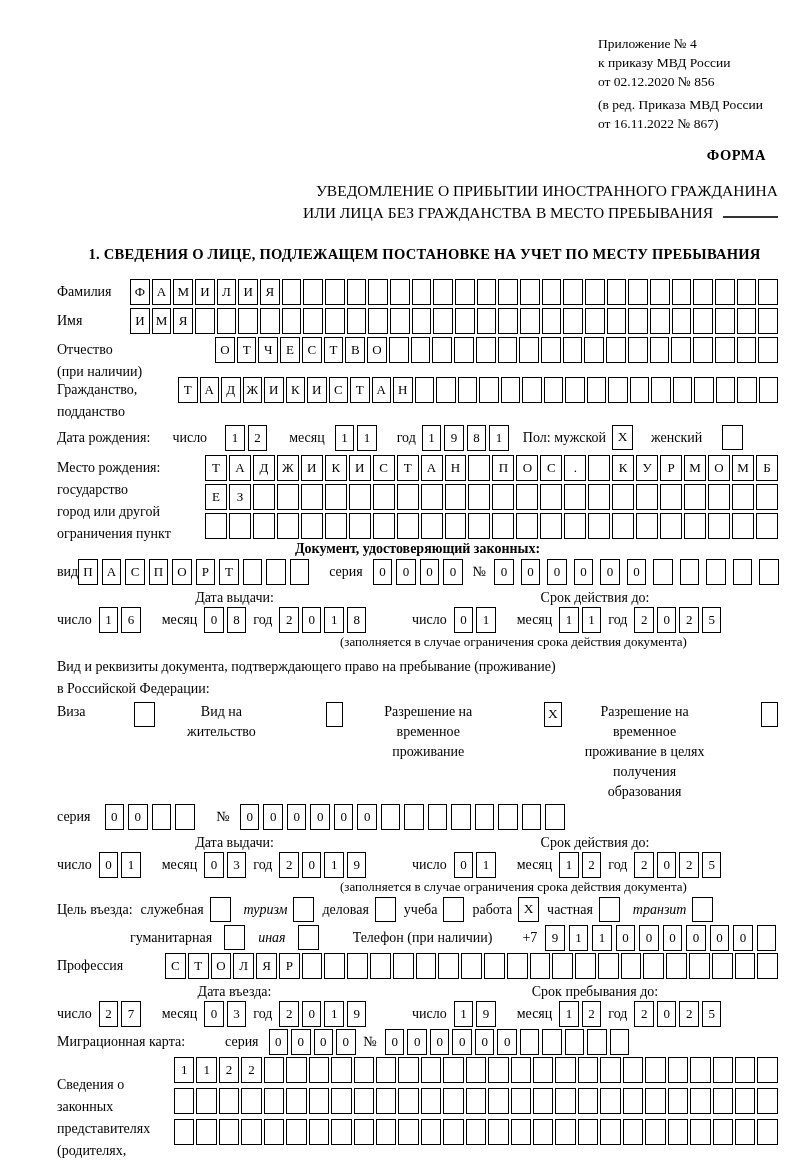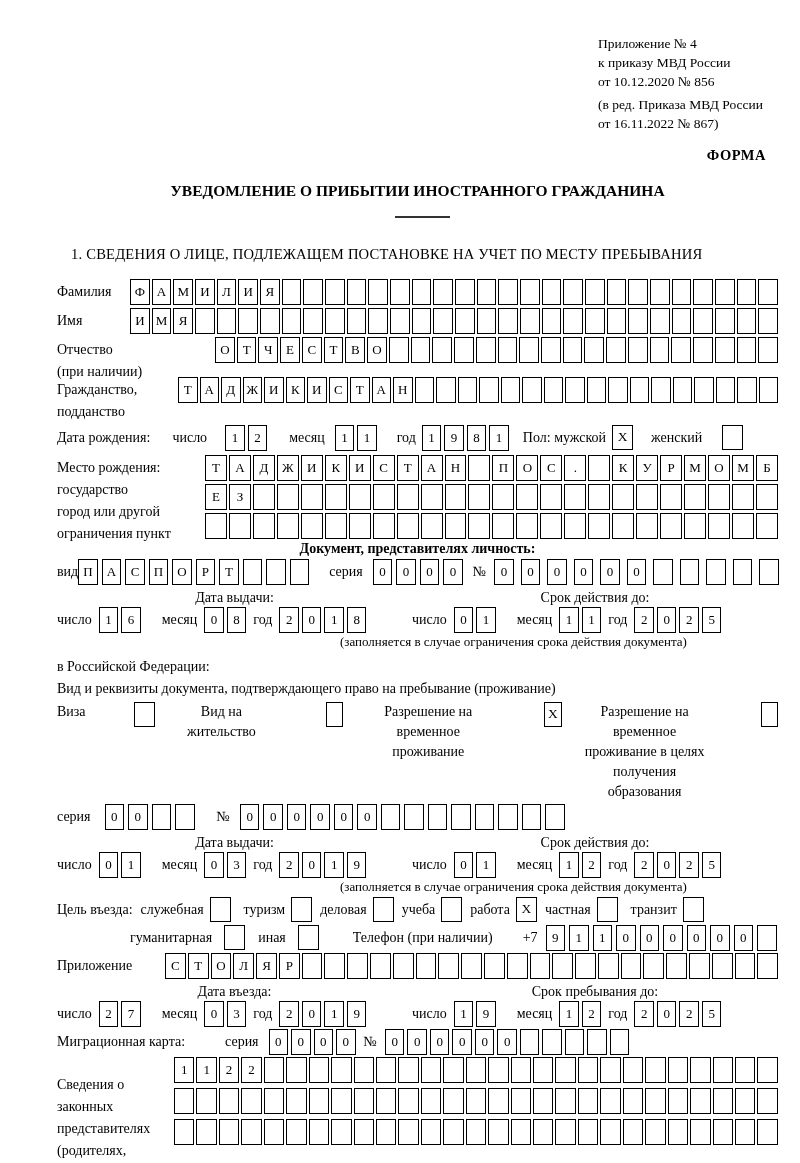--- a/index.html
+++ b/index.html
@@ -12,23 +12,23 @@
     overflow:hidden;
   }
   .page { padding:34px 22px 8px 57px; height:1163px; }
 
   
   .appendix { margin-left:auto; width:180px; font-size:13.5px; line-height:19px; }
   .appendix .rev { margin-top:4px; }
   .forma { text-align:right; font-weight:bold; padding-right:12px; margin-top:14px; font-size:14.5px; letter-spacing:.5px; }
 
   
-  .title { text-align:center; font-weight:bold; font-size:15.5px; line-height:22px; margin-top:16px; }
+  .title { text-align:right; font-weight:normal; font-size:15.5px; line-height:22px; margin-top:16px; }
   .blank-line { display:inline-block; width:55px; border-bottom:2px solid #333; margin-left:10px; vertical-align:baseline; }
-  .sect { font-weight:normal; font-size:14.6px; margin-top:22px; margin-left:14px; letter-spacing:.2px; white-space:nowrap; }
+  .sect { font-weight:bold; font-size:14.6px; margin-top:22px; margin-left:14px; letter-spacing:.2px; white-space:nowrap;text-align:center; }
 
   
   .row { display:flex; align-items:flex-start; }
   .rlabel { flex:none; line-height:22px; padding-top:2px; }
   .cells { display:flex; flex:1 1 auto; gap:2px; min-width:0; }
   .cell {
     flex:1 1 0; height:26px; border:1.6px solid #000;
     text-align:center; line-height:23px; font-size:13px;
     background:#fff;
   }
@@ -78,42 +78,42 @@
   
   .permits { display:flex; align-items:flex-start; margin-top:2px; }
   .popt { display:flex; align-items:flex-start;gap:44px; }
   .popt .plabel { text-align:center; line-height:20px; }
   .popt .cbox { margin-left:9px; }
 
   
   .purpose { display:flex; align-items:flex-start; white-space:nowrap; }
   .purpose .lbl { line-height:26px; }
   .purpose .cbox { margin-left:6px; }
-  .gap14 { margin-left:13px; }
+  .gap14 { margin-left:13px;font-style:italic; }
   .gap8 { margin-left:8px; }
 
   .note-bottom { font-size:13.5px; margin-left:170px; margin-top:24px; white-space:nowrap; }
 </style>
 </head>
 <body>
 
 <div class="page">
 
   <div class="appendix">
     <div>Приложение № 4</div>
     <div>к приказу МВД России</div>
-    <div>от 10.12.2020 № 856</div>
+    <div>от 02.12.2020 № 856</div>
     <div class="rev">(в ред. Приказа МВД России</div>
     <div>от 16.11.2022 № 867)</div>
   </div>
   <div class="forma">ФОРМА</div>
 
   <div class="title">
     <div>УВЕДОМЛЕНИЕ О ПРИБЫТИИ ИНОСТРАННОГО ГРАЖДАНИНА</div>
-    <div><span class="blank-line"></span></div>
+    <div><span>ИЛИ ЛИЦА БЕЗ ГРАЖДАНСТВА В МЕСТО ПРЕБЫВАНИЯ</span><span class="blank-line"></span></div>
   </div>
 
   <div class="sect">1. СВЕДЕНИЯ О ЛИЦЕ, ПОДЛЕЖАЩЕМ ПОСТАНОВКЕ НА УЧЕТ ПО МЕСТУ ПРЕБЫВАНИЯ</div>
 
   <div class="row" style="margin-top:16px">
     <div class="rlabel w-surname">Фамилия</div>
     <div class="cells">
         <span class="cell">Ф</span>
         <span class="cell">А</span>
         <span class="cell">М</span>
@@ -362,21 +362,21 @@
           <span class="cell"></span>
           <span class="cell"></span>
           <span class="cell"></span>
           <span class="cell"></span>
           <span class="cell"></span>
           <span class="cell"></span>
         </div>
     </div>
   </div>
 
-  <div class="center-bold">Документ, представителях личность:</div>
+  <div class="center-bold">Документ, удостоверяющий законных:</div>
 
   <div class="inline-row mt2">
     <span class="lbl w-vid">вид</span>
     <span class="cells fixed">
         <span class="cell">П</span>
         <span class="cell">А</span>
         <span class="cell">С</span>
         <span class="cell">П</span>
         <span class="cell">О</span>
         <span class="cell">Р</span>
@@ -450,22 +450,22 @@
             <span class="cell">0</span>
             <span class="cell">2</span>
             <span class="cell">5</span>
           </span>
       </div>
       <div class="vnote">(заполняется в случае ограничения срока действия документа)</div>
     </div>
   </div>
 
   <div class="mt6" style="line-height:22px">
+    <div>Вид и реквизиты документа, подтверждающего право на пребывание (проживание)</div>
     <div>в Российской Федерации:</div>
-    <div>Вид и реквизиты документа, подтверждающего право на пребывание (проживание)</div>
   </div>
 
   <div class="permits">
     <div class="popt">
       <div class="plabel">Виза</div>
       <span class="cbox" style="margin-left:4px"></span>
     </div>
     <div class="popt" style="margin-left:22px">
       <div class="plabel">Вид на жительство</div>
       <span class="cbox" style="margin-left:16px"></span>
@@ -595,21 +595,21 @@
         <span class="cell">0</span>
         <span class="cell">0</span>
         <span class="cell">0</span>
         <span class="cell">0</span>
         <span class="cell">0</span>
         <span class="cell"></span>
       </span>
   </div>
 
   <div class="row mt2">
-    <div class="rlabel w-prof">Приложение</div>
+    <div class="rlabel w-prof">Профессия</div>
     <div class="cells">
         <span class="cell">С</span>
         <span class="cell">Т</span>
         <span class="cell">О</span>
         <span class="cell">Л</span>
         <span class="cell">Я</span>
         <span class="cell">Р</span>
         <span class="cell"></span>
         <span class="cell"></span>
         <span class="cell"></span>

